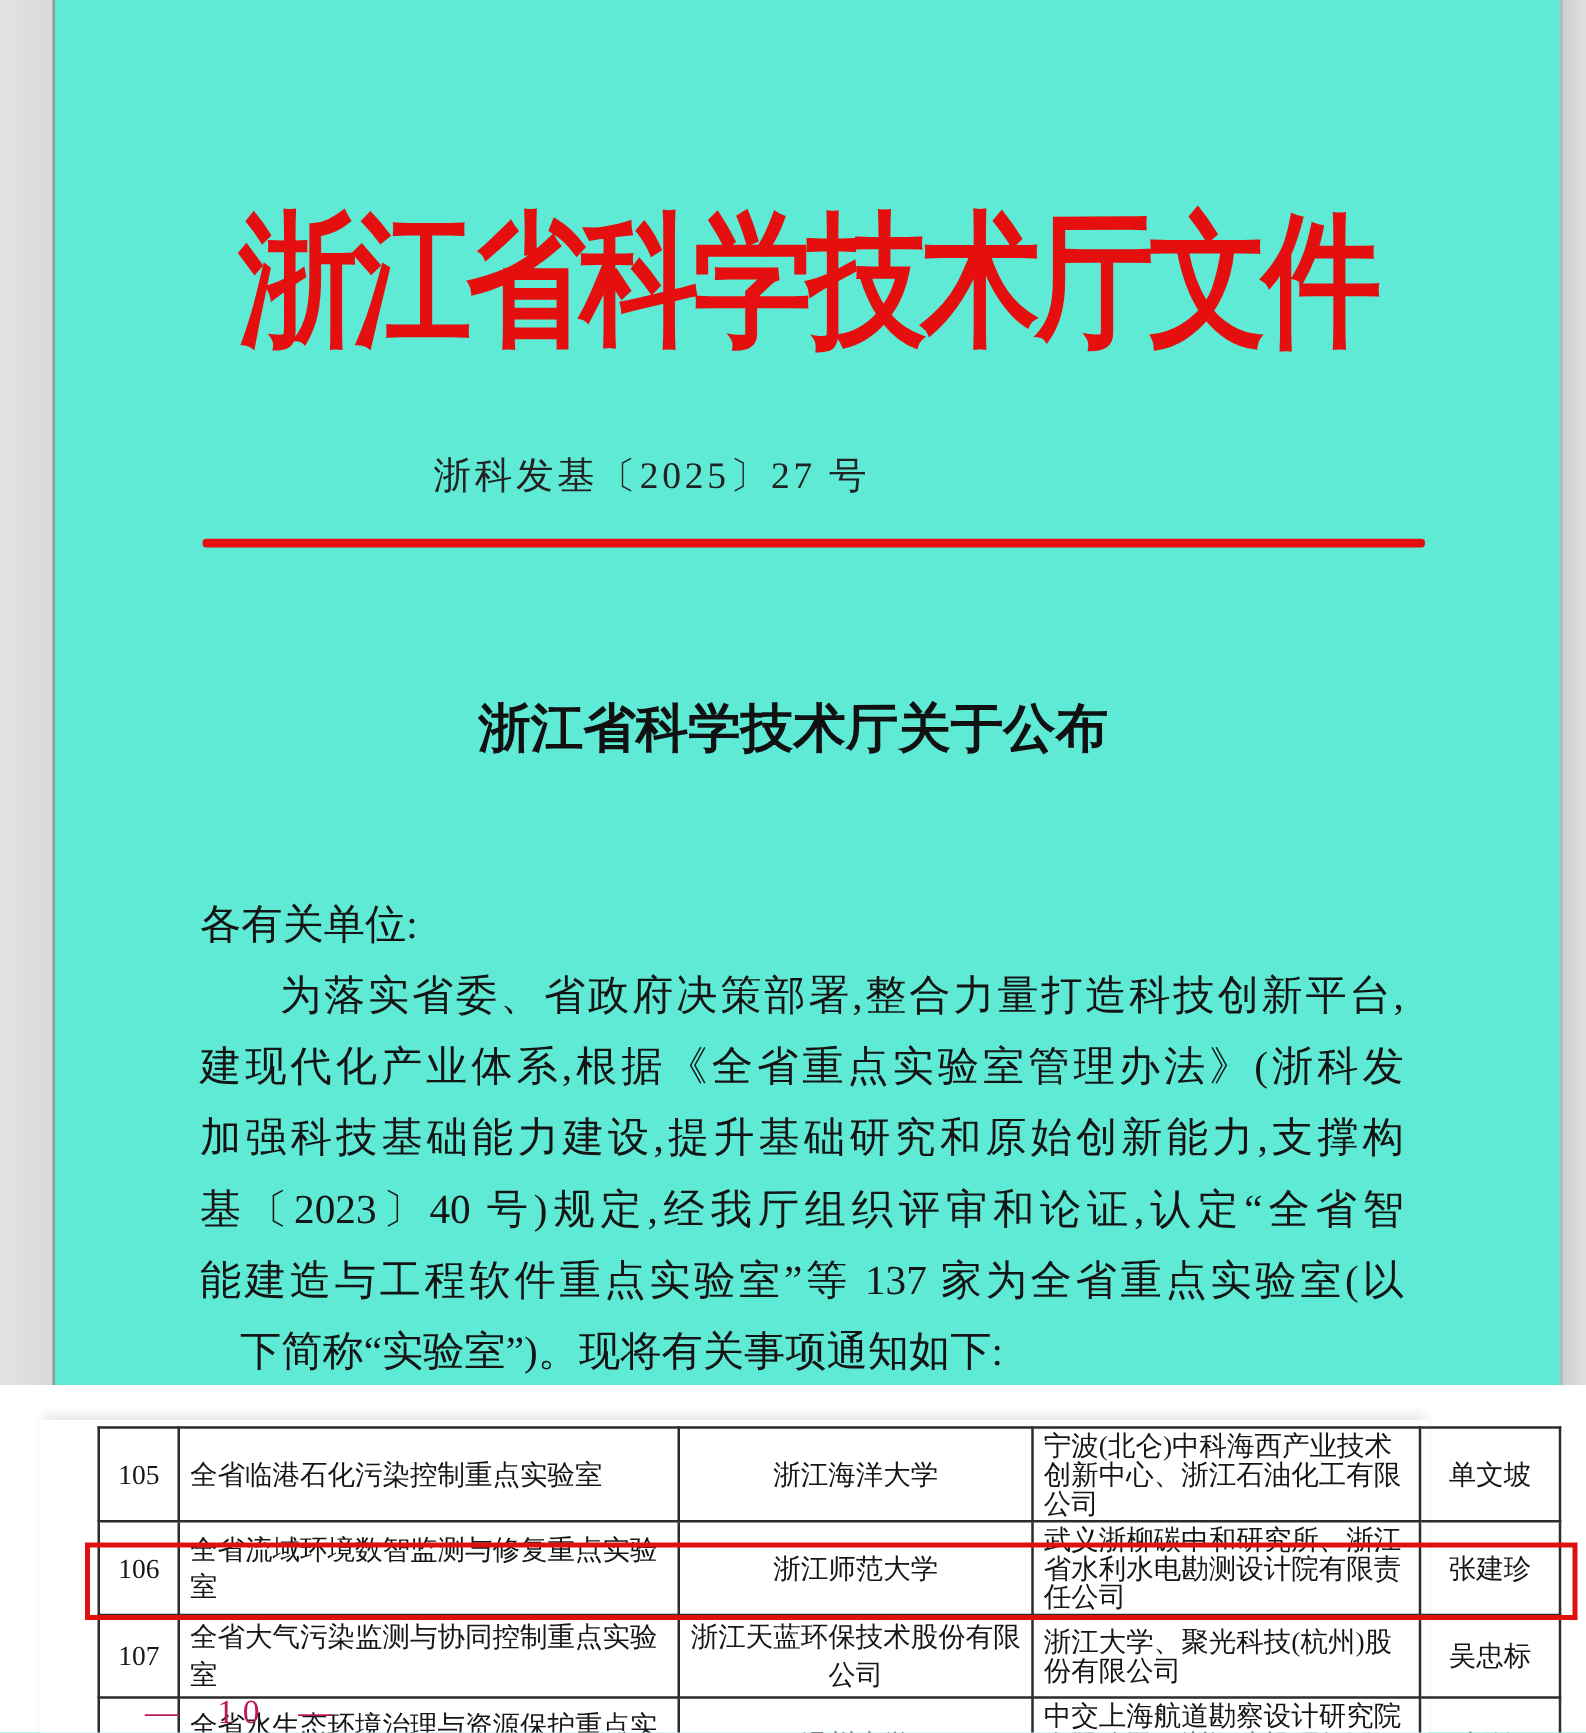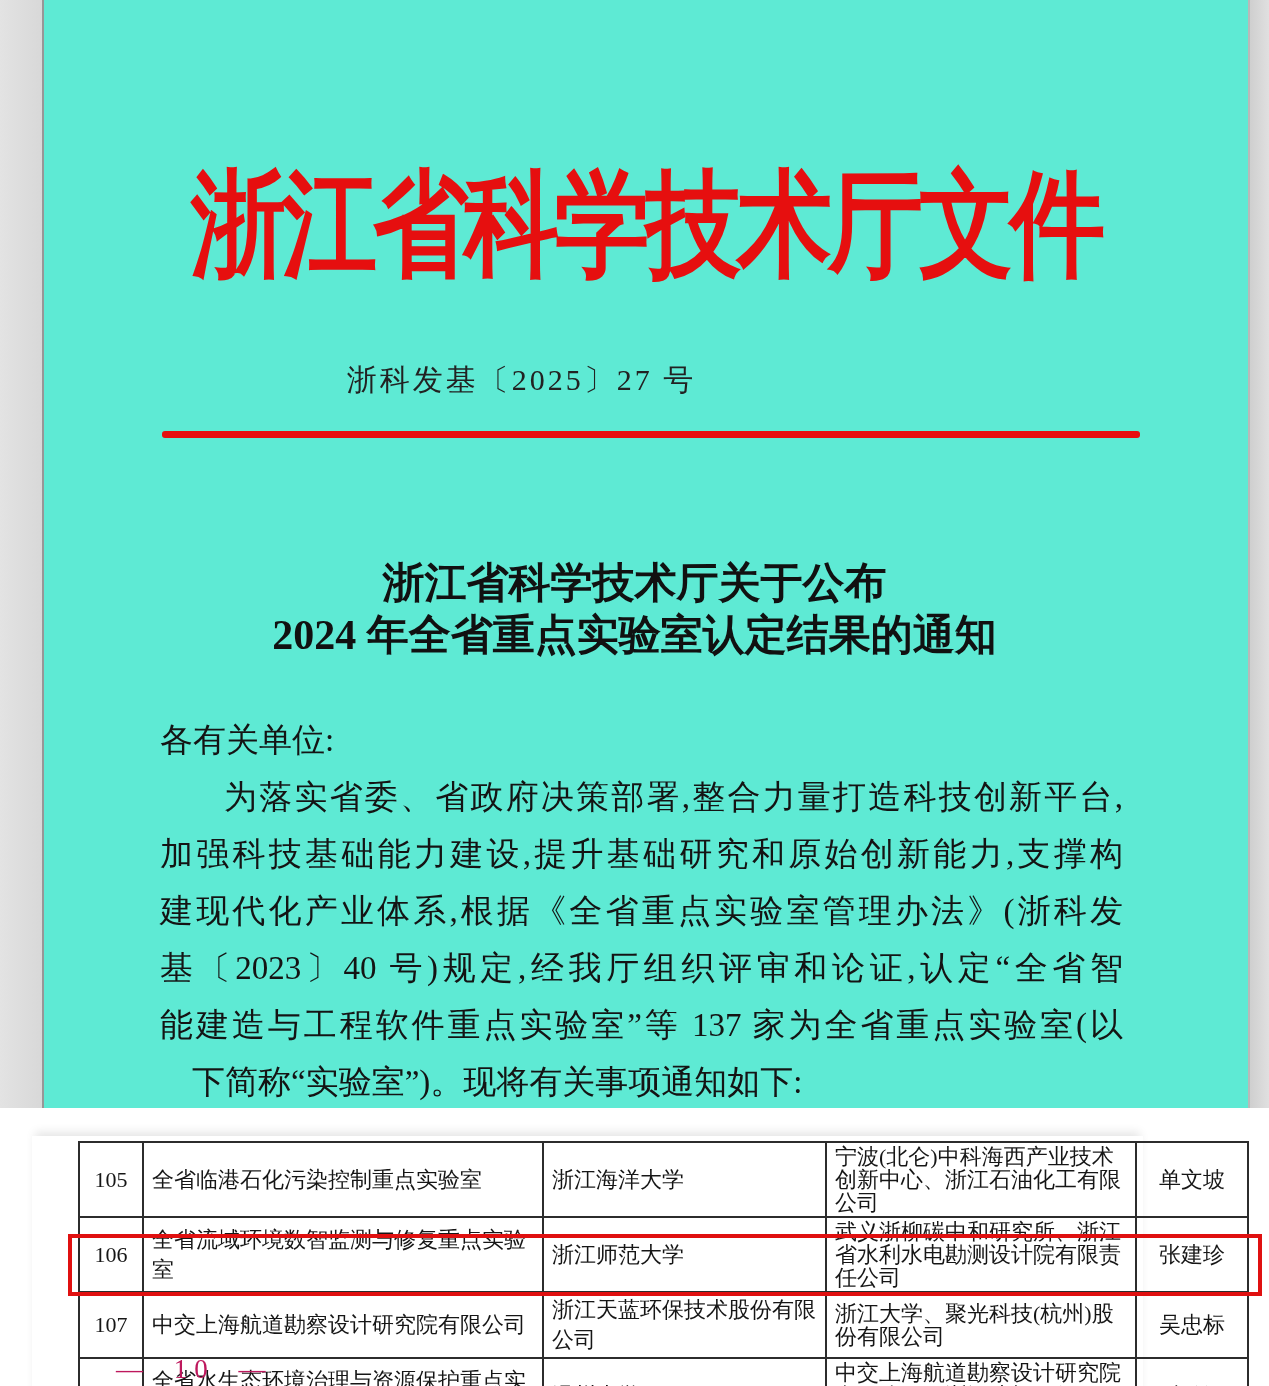--- a/index.html
+++ b/index.html
@@ -75,21 +75,21 @@
   }
   table.results td {
     border:2px solid #2c2c2c;
     font-size:22px; color:#161616;
     padding:2px 8px;
     vertical-align:middle;
     height:48px;
   }
   td.c-no  { width:64px;  text-align:center; font-family:"Liberation Serif",serif; }
   td.c-lab { width:400px; text-align:left; padding-left:26px; }
-  td.c-inst{ width:283px; text-align:left; padding-left:12px; }
+  td.c-inst{ width:283px; text-align:center; padding-left:12px; }
   td.c-part{ width:310px; text-align:left; font-size:20px; line-height:23px; padding:2px 6px 2px 10px; }
   td.c-dir { width:112px; text-align:center; }
 
   .highlight-box {
     position:absolute; left:36px; top:98px; width:1194px; height:62px;
     border:4px solid #e01010;
     pointer-events:none;
   }
 
   .page-number {
@@ -105,27 +105,26 @@
   <div class="scan-margin-left"></div>
   <div class="scan-margin-right"></div>
 
   <div class="header-title">浙江省科学技术厅文件</div>
 
   <div class="doc-number">浙科发基〔2025〕27 号</div>
 
   <div class="red-rule"></div>
 
   <div class="notice-title l1">浙江省科学技术厅关于公布</div>
-  <div class="notice-title l2">2024 年全省重点实验室认定结果的通知</div>
 
   <div class="body-block">
     <div class="salutation">各有关单位:</div>
     <div class="jline first">为落实省委、省政府决策部署,整合力量打造科技创新平台,</div>
+    <div class="jline">建现代化产业体系,根据《全省重点实验室管理办法》(浙科发</div>
     <div class="jline">加强科技基础能力建设,提升基础研究和原始创新能力,支撑构</div>
-    <div class="jline">建现代化产业体系,根据《全省重点实验室管理办法》(浙科发</div>
     <div class="jline">基〔2023〕40 号)规定,经我厅组织评审和论证,认定“全省智</div>
     <div class="jline">能建造与工程软件重点实验室”等 137 家为全省重点实验室(以</div>
     <div class="plain">下简称“实验室”)。现将有关事项通知如下:</div>
   </div>
 </div>
 
 <div class="table-section">
 
   <table class="results">
     <tbody>
@@ -138,21 +137,21 @@
       </tr>
       <tr>
         <td class="c-no">106</td>
         <td class="c-lab">全省流域环境数智监测与修复重点实验室</td>
         <td class="c-inst">浙江师范大学</td>
         <td class="c-part">武义浙柳碳中和研究所、浙江省水利水电勘测设计院有限责任公司</td>
         <td class="c-dir">张建珍</td>
       </tr>
       <tr>
         <td class="c-no">107</td>
-        <td class="c-lab">中交上海航道勘察设计研究院有限公司</td>
+        <td class="c-lab">全省大气污染监测与协同控制重点实验室</td>
         <td class="c-inst">浙江天蓝环保技术股份有限公司</td>
         <td class="c-part">浙江大学、聚光科技(杭州)股份有限公司</td>
         <td class="c-dir">吴忠标</td>
       </tr>
       <tr>
         <td class="c-no">108</td>
         <td class="c-lab">全省水生态环境治理与资源保护重点实验室</td>
         <td class="c-inst">温州大学</td>
         <td class="c-part">中交上海航道勘察设计研究院有限公司、浙江建投环保工程有限公司</td>
         <td class="c-dir">赵敏</td>

